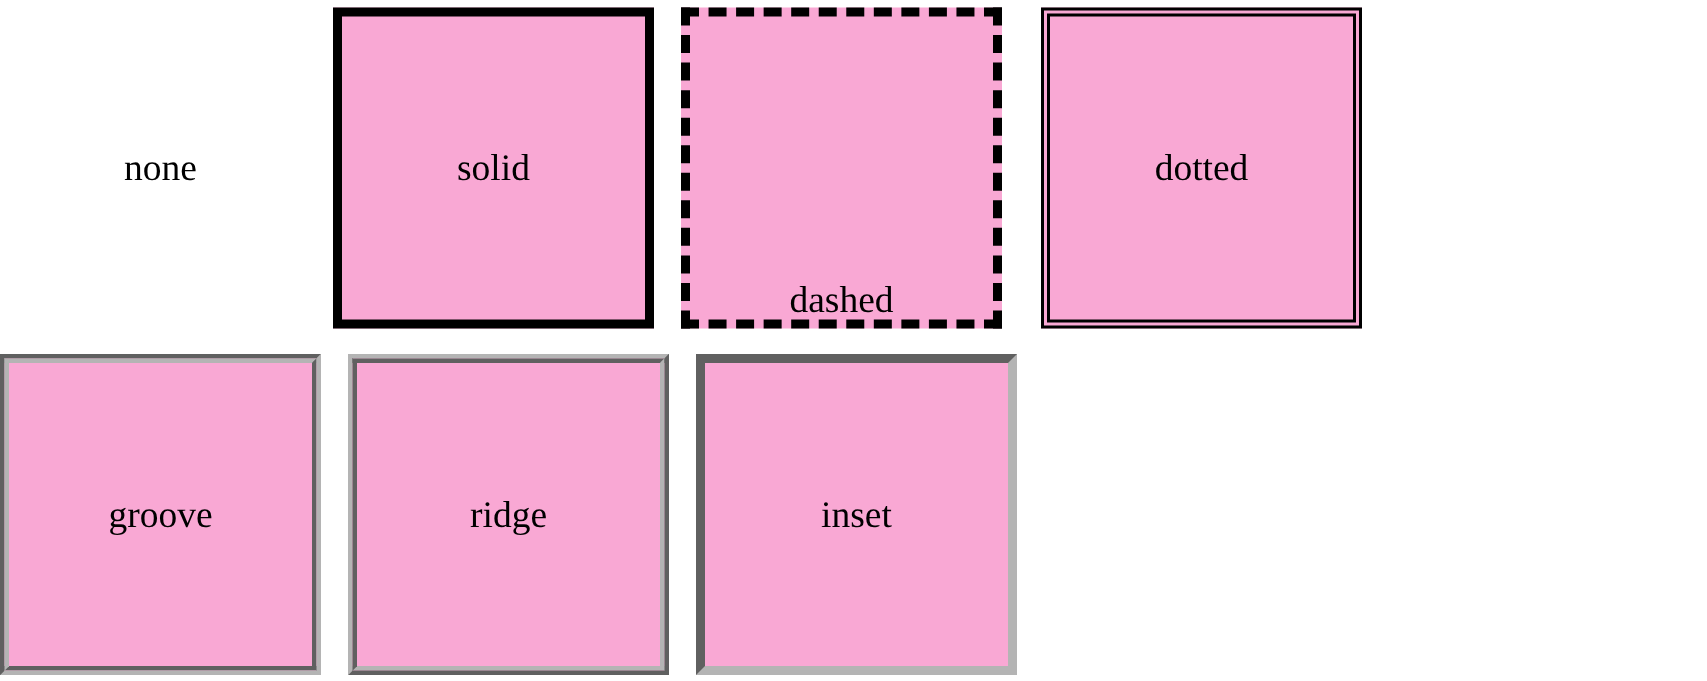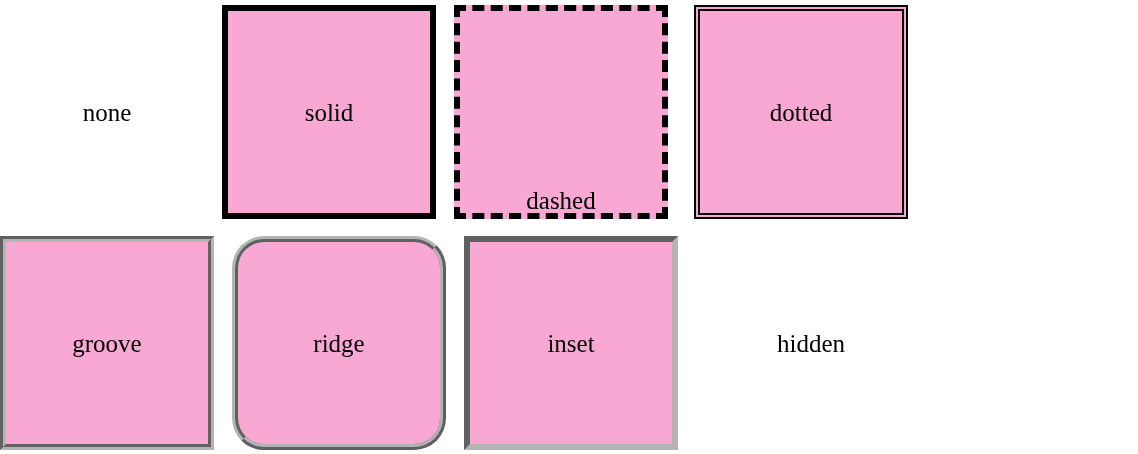--- a/index.html
+++ b/index.html
@@ -64,21 +64,21 @@
 
   .swatch .lbl {
     display: block;
     white-space: nowrap;
   }
   .bs-solid   { border-style: solid;  }
   .bs-dashed  { border-style: dashed; align-items: flex-end; }
   .bs-dotted  { border-style: dotted; }
   .bs-double  { border-style: double; }
   .bs-groove  { border-style: groove; border-color: #b4b4b4; }
-  .bs-ridge   { border-style: ridge;  border-color: #b4b4b4; border-radius: 32px; }
+  .bs-ridge   { border-style: ridge;  border-color: #b4b4b4; }
   .bs-inset   { border-style: inset;  border-color: #b4b4b4; justify-content: center; }
   .bs-outset  { border-style: outset; border-color: #b4b4b4; }
 
   
   .plain {
     width: 214px;
     height: 214px;
     display: flex;
     align-items: center;
     justify-content: center;
@@ -153,21 +153,16 @@
       <div class="swatch bs-inset">
         <span class="lbl">inset</span>
       </div>
     </div>
 
     <div class="gap-md"></div>
 
 
     <div class="gap-sm"></div>
 
-    <div class="cell">
-      <div class="plain">
-        <span class="lbl">hidden</span>
-      </div>
-    </div>
 
   </div>
 
 </div>
 
 </body></html>

